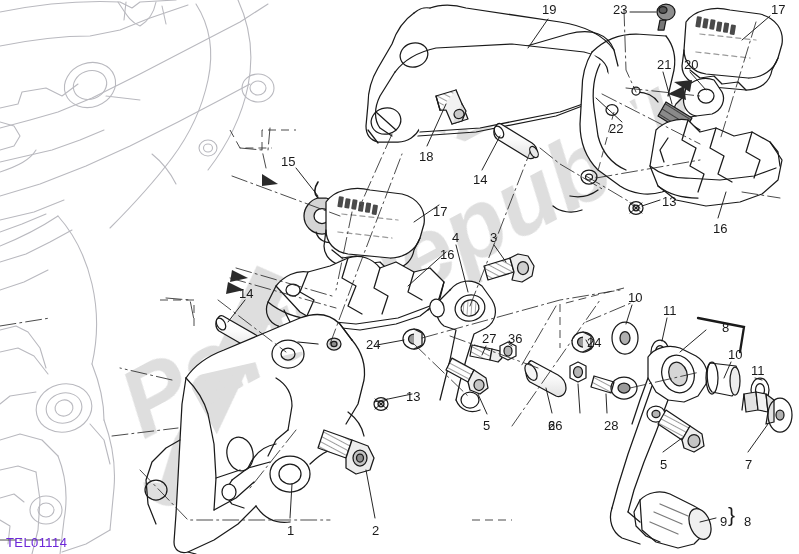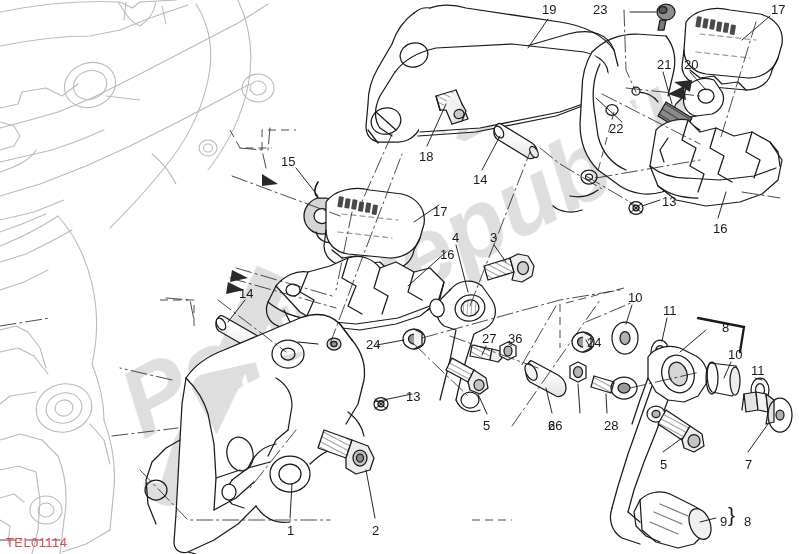--- a/index.html
+++ b/index.html
@@ -2,21 +2,21 @@
 <html><head>
 <meta charset="utf-8">
 <style>
   html,body{margin:0;padding:0;background:#fff;}
   body{width:799px;height:554px;overflow:hidden;
        font-family:"Liberation Sans",sans-serif;}
   #stage{position:relative;width:799px;height:554px;background:#ffffff;}
   #stage svg.layer{position:absolute;left:0;top:0;width:799px;height:554px;}
   .lbl{position:absolute;font-family:"Liberation Sans",sans-serif;
        font-size:13px;color:#1a1a1a;line-height:1;white-space:nowrap;}
-  .dwgno{position:absolute;left:6px;top:536px;font-size:13px;color:#ef4444;
+  .dwgno{position:absolute;left:6px;top:536px;font-size:13px;color:#6d28d9;
          letter-spacing:.4px;}
   .brk{position:absolute;font-size:21px;color:#1a1a1a;line-height:1;}
 </style>
 </head>
 <body>
 
 <div id="stage">
 
   <svg class="layer" viewBox="0 0 799 554">
     <g fill="none" stroke="#b9b9bf" stroke-width="1.1" stroke-linecap="round" stroke-linejoin="round">
@@ -527,21 +527,21 @@
       <path d="M262 174 L278 184 L262 186 Z"></path>
       <path d="M232 270 L248 278 L230 282 Z"></path>
       <path d="M228 282 L244 290 L226 294 Z"></path>
       <path d="M690 92 L674 82 L692 80 Z"></path>
       <path d="M686 100 L668 94 L684 86 Z"></path>
     </g>
   </svg>
 
   <div id="labels">
       <div class="lbl" style="left: 542px; top: 3px;">19</div>
-      <div class="lbl" style="left: 593px; top: 3px;">23</div>
+      <div class="lbl" style="left: 613px; top: 3px;">23</div>
       <div class="lbl" style="left: 771px; top: 3px;">17</div>
       <div class="lbl" style="left: 657px; top: 58px;">21</div>
       <div class="lbl" style="left: 684px; top: 58px; text-align: center;">20</div>
       <div class="lbl" style="left: 609px; top: 122px;">22</div>
       <div class="lbl" style="left: 419px; top: 150px;">18</div>
       <div class="lbl" style="left: 473px; top: 173px;">14</div>
       <div class="lbl" style="left: 281px; top: 155px;">15</div>
       <div class="lbl" style="left: 433px; top: 205px;">17</div>
       <div class="lbl" style="left: 662px; top: 195px;">13</div>
       <div class="lbl" style="left: 713px; top: 222px;">16</div>

